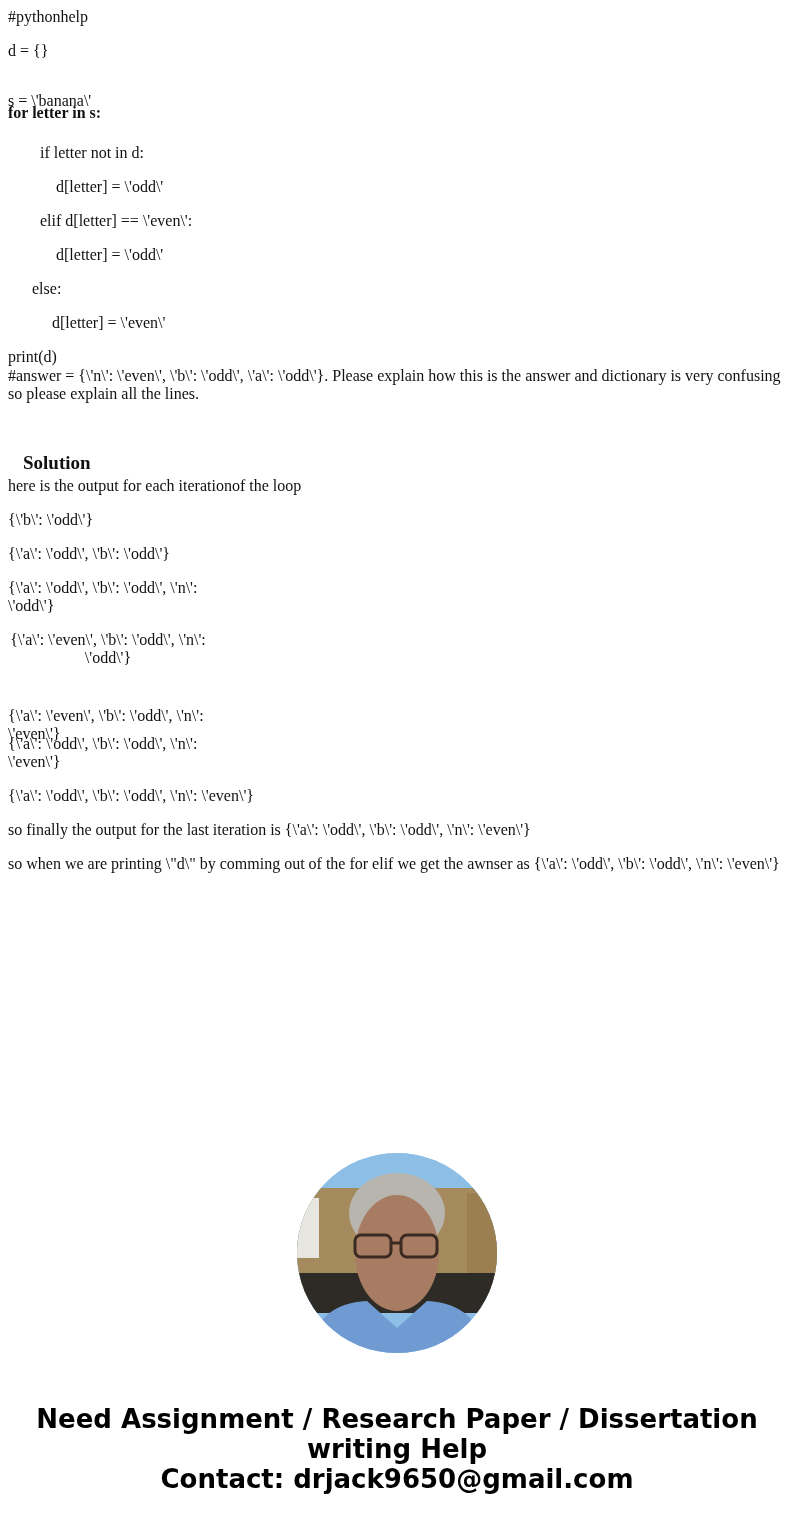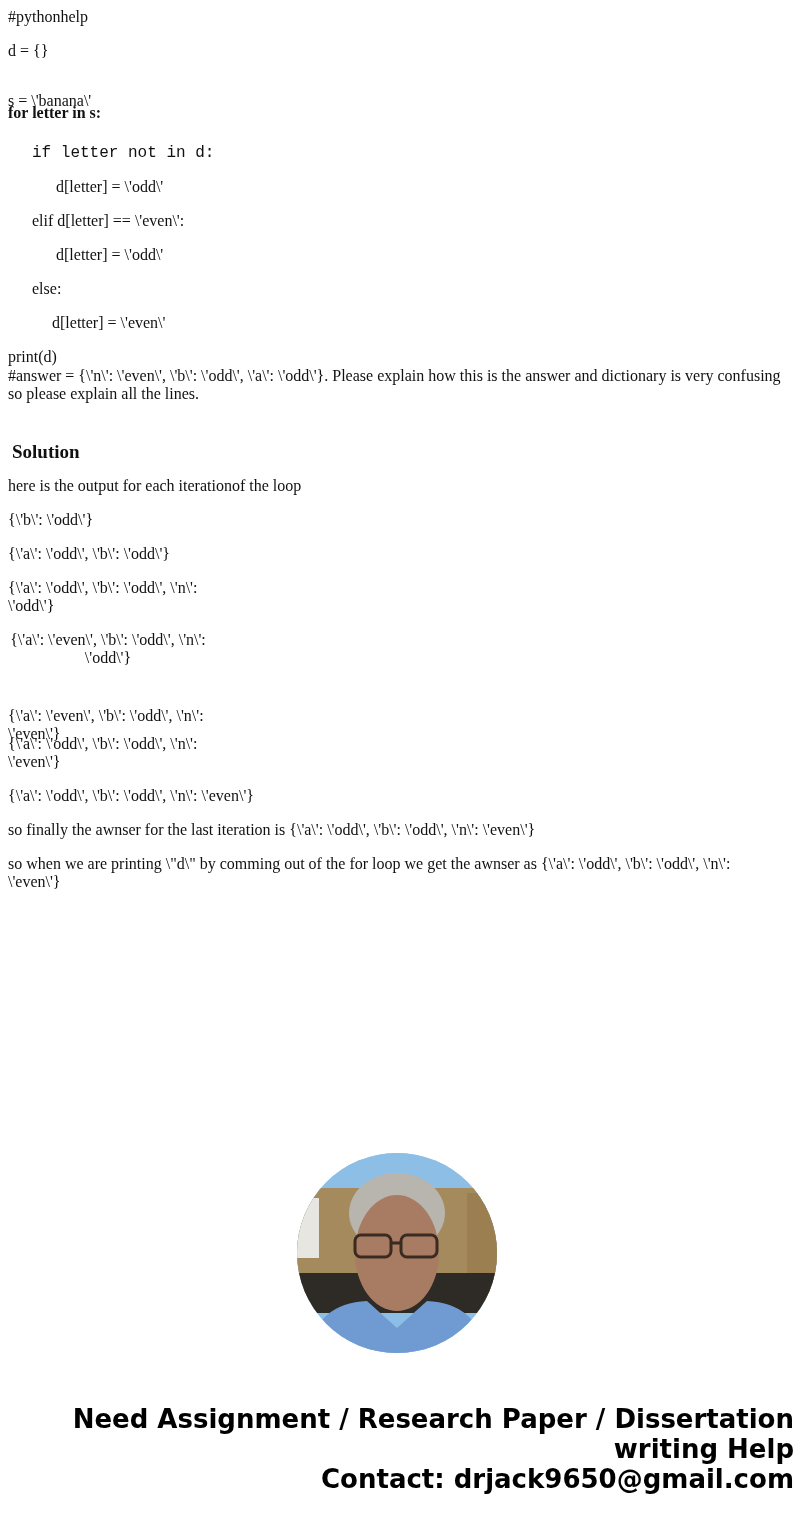--- a/index.html
+++ b/index.html
@@ -10,67 +10,67 @@
       overflow: hidden;
       font-family: "Liberation Serif", serif;
       font-size: 16px;
       color: #111;
     }
     .content { position: absolute; left: 8px; top: 0; width: 778px; }
     p { margin: 0; line-height: 18px; position: absolute; left: 0; white-space: pre-wrap; }
     .narrow { width: 200px; }
     .wide { width: 778px; }
     h3 {
-      position: absolute; left: 0; margin: 4px;
+      position: absolute; left: 0; margin: 15px;
       font-family: "Liberation Serif", serif;
       font-size: 19px; font-weight: bold; line-height: 20px;
     }
     .avatar {
       position: absolute; left: 297px; top: 1153px;
       width: 200px; height: 200px; border-radius: 50%; overflow: hidden;
       background: #8fbfe8;
     }
     .footer {
       position: absolute; left: 0; top: 1404px; width: 794px;
       text-align: center;
       font-family: "DejaVu Sans", sans-serif;
       font-weight: bold; font-size: 26px; line-height: 30px; color: #000;
     }
-    .footer div { white-space: nowrap; text-align: right; }
+    .footer div { white-space: nowrap; }
   </style>
 </head>
 <body>
 
 <div class="content">
 
   <p style="top:8px;">#pythonhelp</p>
   <p style="top:42px;">d = {}</p>
   <p style="top:92px;">s = \'banana\'</p>
   <p style="top:104px;font-weight:bold;">for letter in s:</p>
-  <p style="top:144px;left:24px;font-family:Liberation Mono, monospace;">if letter not in d:</p>
+  <p style="top:144px;left:32px;">if letter not in d:</p>
   <p style="top:178px;left:48px;">d[letter] = \'odd\'</p>
-  <p style="top:212px;left:24px;text-align:center;">elif d[letter] == \'even\':</p>
+  <p style="top:212px;left:32px;text-align:center;">elif d[letter] == \'even\':</p>
   <p style="top:246px;left:48px;">d[letter] = \'odd\'</p>
   <p style="top:280px;left:24px;">else:</p>
   <p style="top:314px;left:44px;text-align:right;">d[letter] = \'even\'</p>
   <p style="top:348px;">print(d)</p>
   <p class="wide" style="top:367px;">#answer = {\'n\': \'even\', \'b\': \'odd\', \'a\': \'odd\'}. Please explain how this is the answer and dictionary is very confusing so please explain all the lines.</p>
 
   <h3 style="top:438px;">Solution</h3>
 
   <p style="top:477px;">here is the output for each iterationof the loop</p>
   <p style="top:511px;">{\'b\': \'odd\'}</p>
   <p style="top:545px;">{\'a\': \'odd\', \'b\': \'odd\'}</p>
   <p class="narrow" style="top:579px;">{\'a\': \'odd\', \'b\': \'odd\', \'n\': \'odd\'}</p>
   <p class="narrow" style="top:631px;text-align:center;">{\'a\': \'even\', \'b\': \'odd\', \'n\': \'odd\'}</p>
   <p class="narrow" style="top:683px;margin-top:24px;">{\'a\': \'even\', \'b\': \'odd\', \'n\': \'even\'}</p>
   <p class="narrow" style="top:735px;">{\'a\': \'odd\', \'b\': \'odd\', \'n\': \'even\'}</p>
   <p style="top:787px;">{\'a\': \'odd\', \'b\': \'odd\', \'n\': \'even\'}</p>
-  <p style="top:821px;">so finally the awnser for the last iteration is {\'a\': \'odd\', \'b\': \'odd\', \'n\': \'even\'}</p>
-  <p class="wide" style="top:855px;">so when we are printing \"d\" by comming out of the for loop we get the awnser as {\'a\': \'odd\', \'b\': \'odd\', \'n\': \'even\'}</p>
+  <p style="top:821px;">so finally the output for the last iteration is {\'a\': \'odd\', \'b\': \'odd\', \'n\': \'even\'}</p>
+  <p class="wide" style="top:855px;">so when we are printing \"d\" by comming out of the for elif we get the awnser as {\'a\': \'odd\', \'b\': \'odd\', \'n\': \'even\'}</p>
 </div>
 
 <div class="avatar">
   <svg width="200" height="200" viewBox="0 0 200 200">
     <rect x="0" y="0" width="200" height="200" fill="#8dbfe6"></rect>
     <rect x="0" y="35" width="200" height="110" fill="#a48a5c"></rect>
     <rect x="0" y="45" width="22" height="60" fill="#e8e6e0"></rect>
     <rect x="170" y="40" width="30" height="100" fill="#9b7f50"></rect>
     <rect x="0" y="120" width="200" height="40" fill="#2e2a26"></rect>
     <ellipse cx="100" cy="60" rx="48" ry="40" fill="#b8b4ae"></ellipse>

